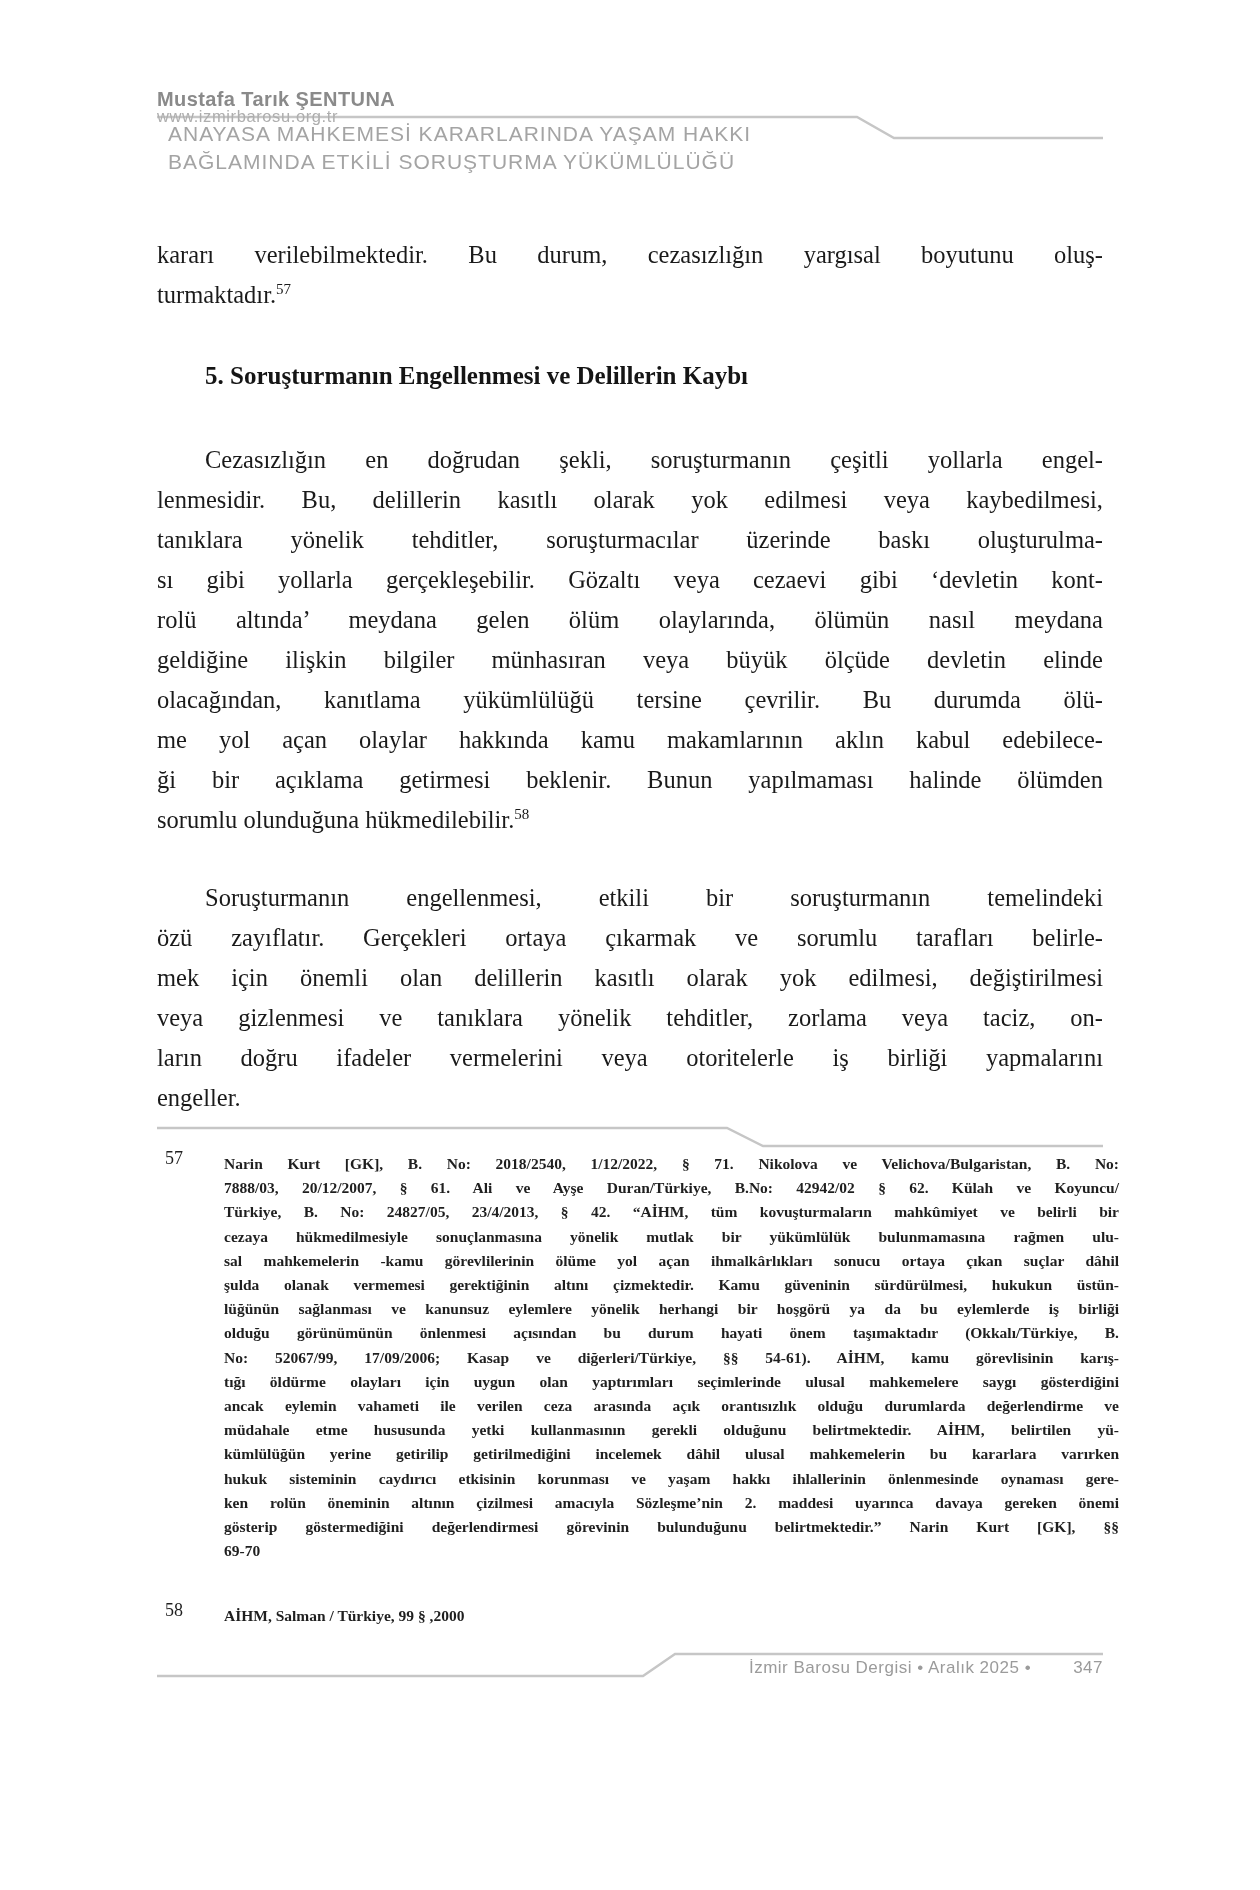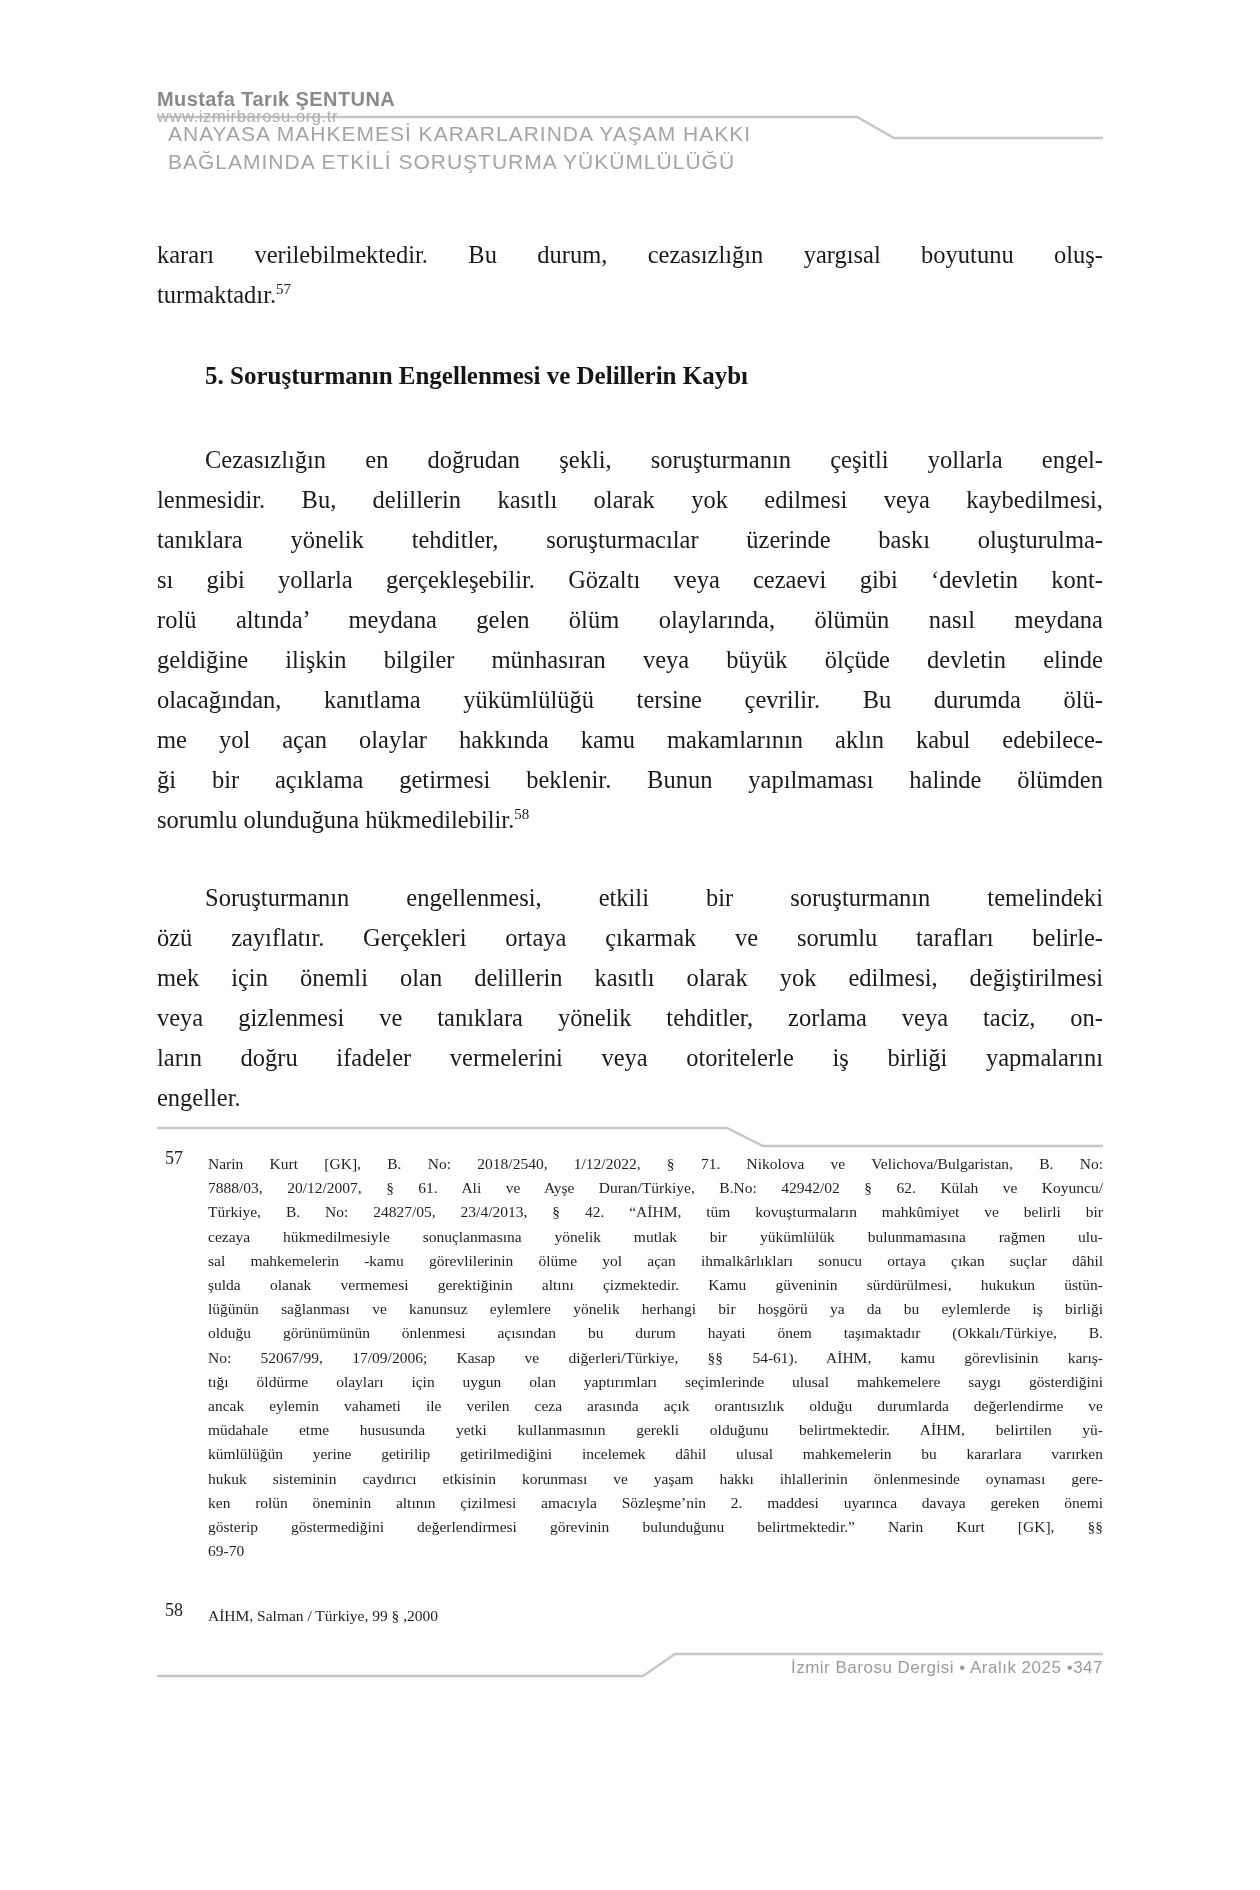--- a/index.html
+++ b/index.html
@@ -46,29 +46,29 @@
     font-size:25px;font-weight:bold;color:#151515;padding-left:48px;box-sizing:border-box;
   }
 
   
   .fn-rule{position:absolute;top:1124px;left:157px;width:946px;height:26px;}
   .footnote{position:absolute;left:157px;width:946px;color:#1f1f1f;}
   .fn-marker{
     position:absolute;left:8px;top:-4px;
     font-size:18px;color:#1f1f1f;
   }
-  .fn-lines{margin-left:51px;width:895px;}
+  .fn-lines{margin-left:67px;width:895px;font-weight:bold;}
   .fn-line{font-size:15.5px;line-height:24.2px;text-align:justify;white-space:nowrap;}
   .fn-line.jl{text-align:justify;text-align-last:justify;white-space:normal;}
 
   
   .ftr-rule{position:absolute;top:1644px;left:157px;width:946px;height:40px;}
   .ftr-text{
     position:absolute;top:1658px;left:157px;width:946px;
-    display:flex;justify-content:flex-end;align-items:baseline;
+    display:flex;justify-content:flex-end;align-items:baseline;gap:42px;
     font-family:"Liberation Sans","DejaVu Sans",sans-serif;
     font-size:17px;color:#9b9b9b;letter-spacing:.5px;
   }
   svg .rule-path{fill:none;stroke:#c6c6c6;stroke-width:2.4;}
 </style>
 </head>
 <body>
 
 <div class="page">
 

